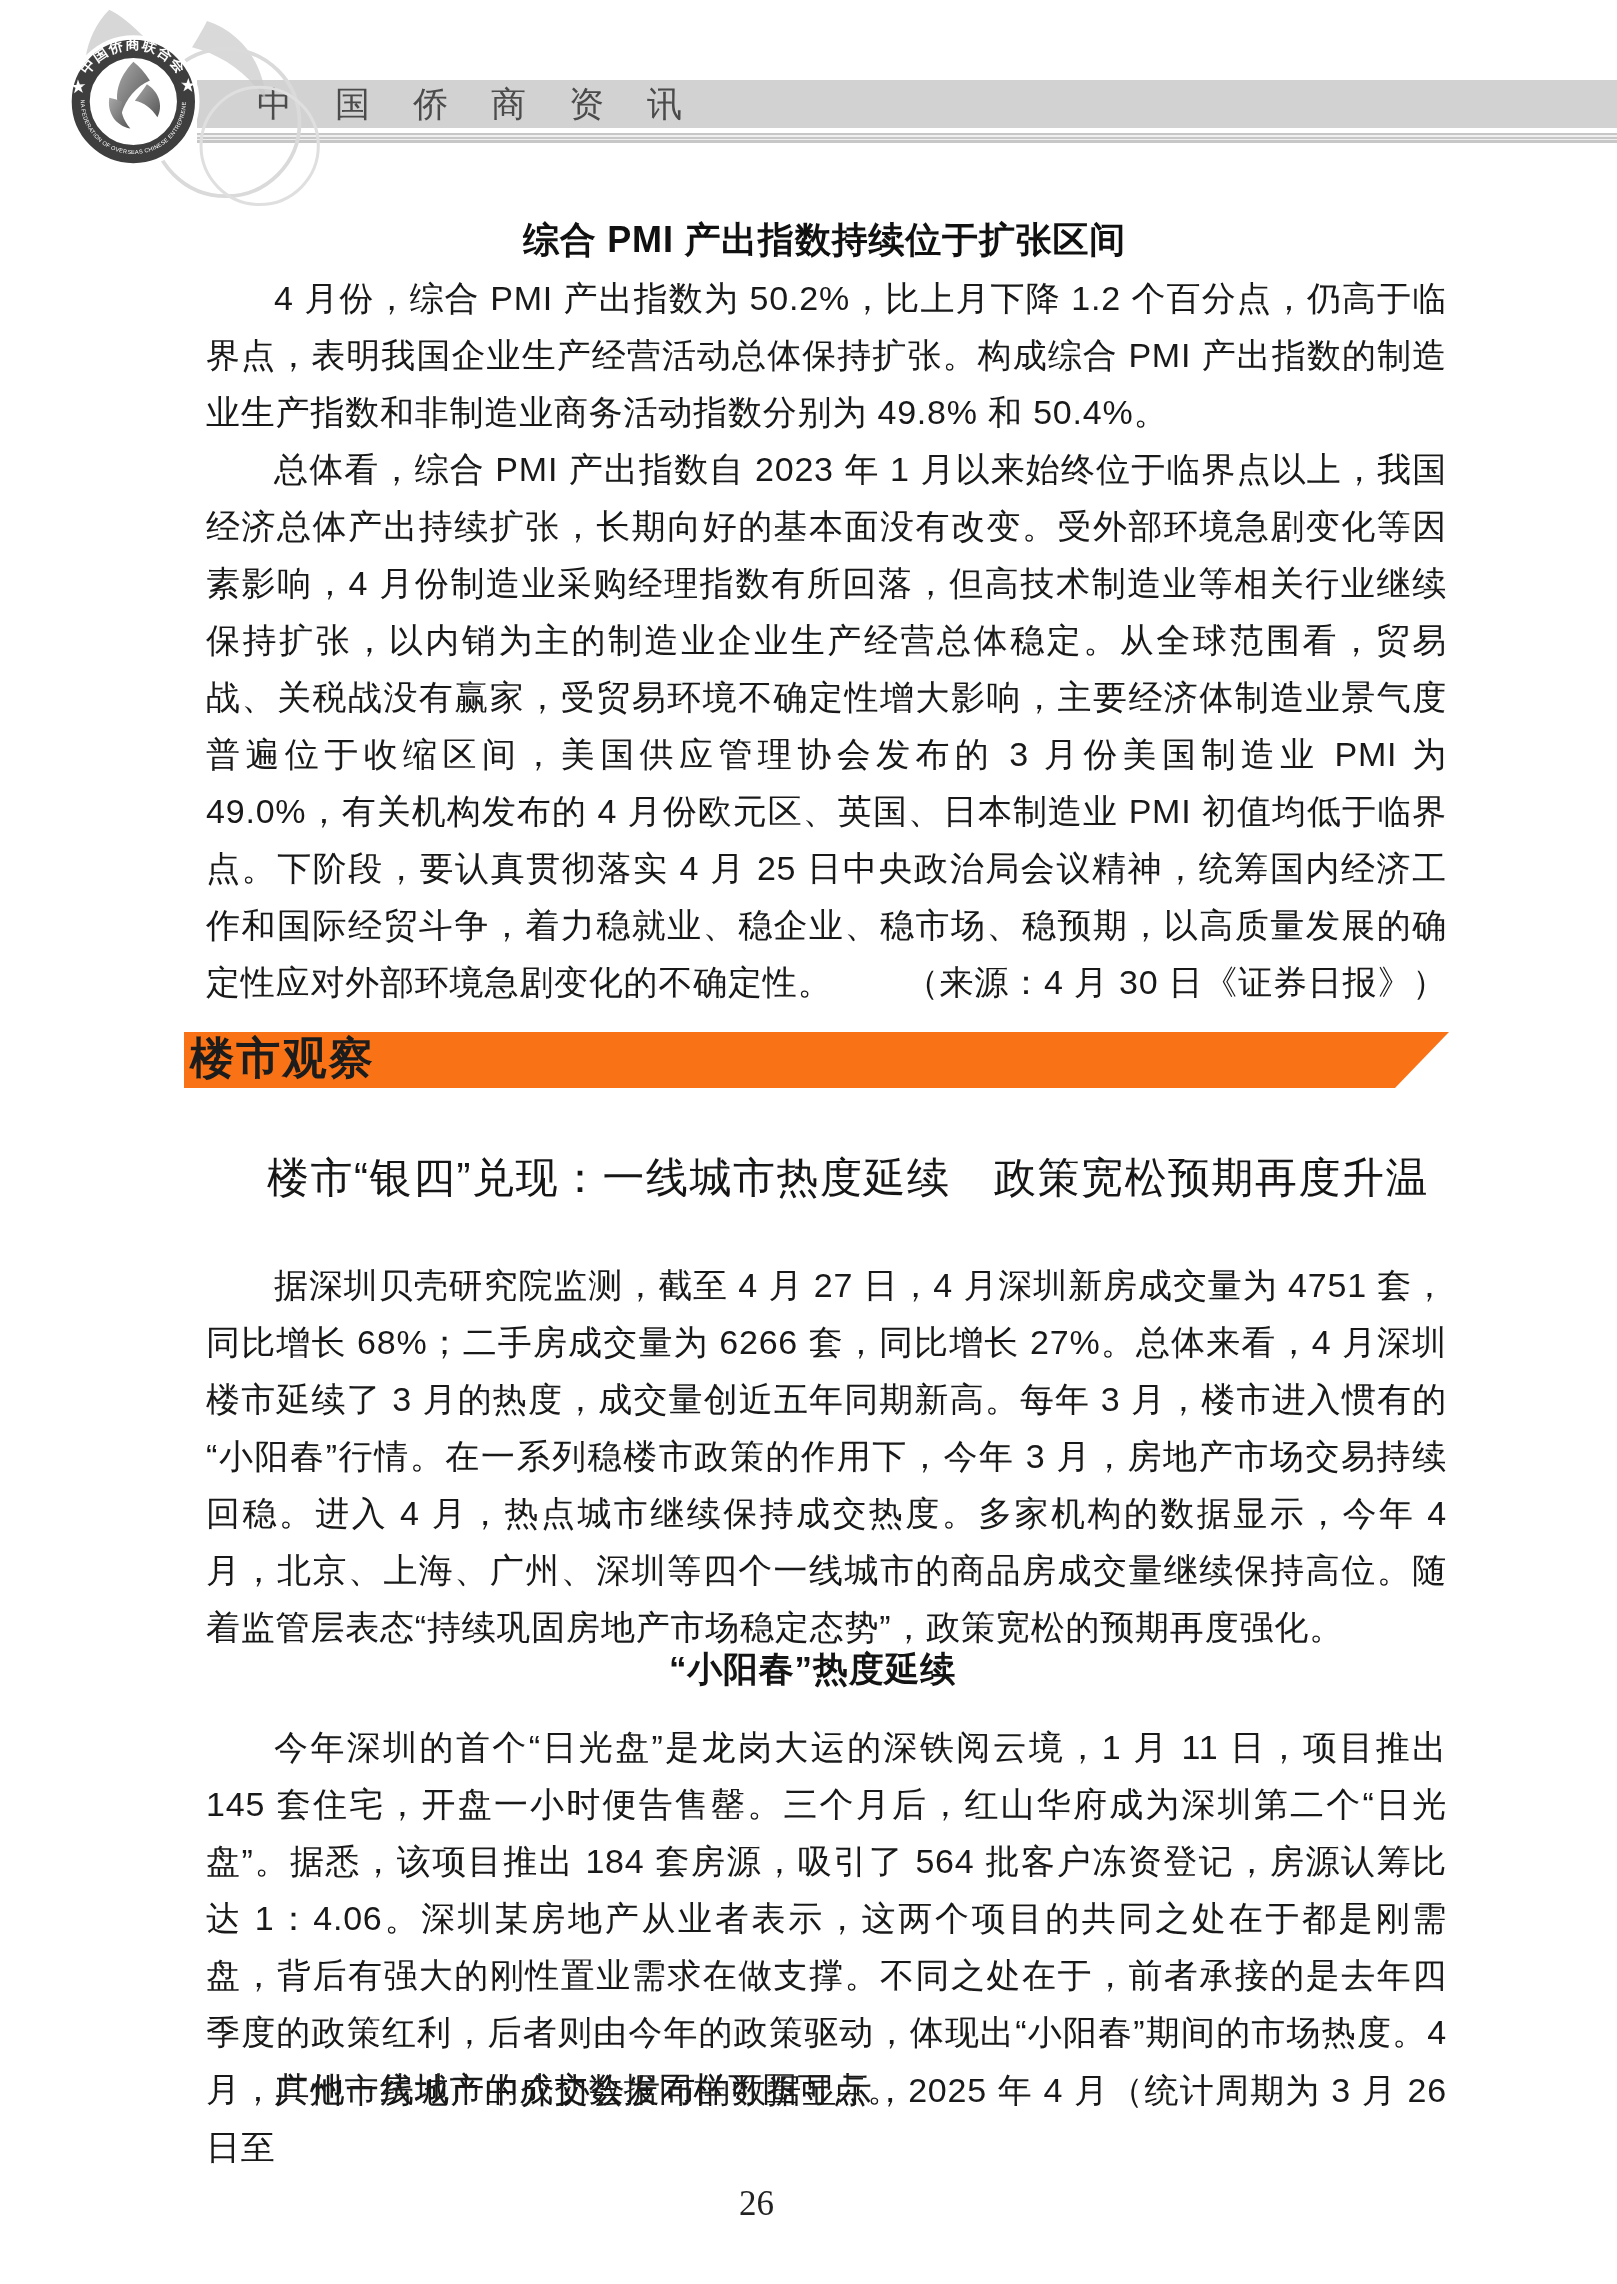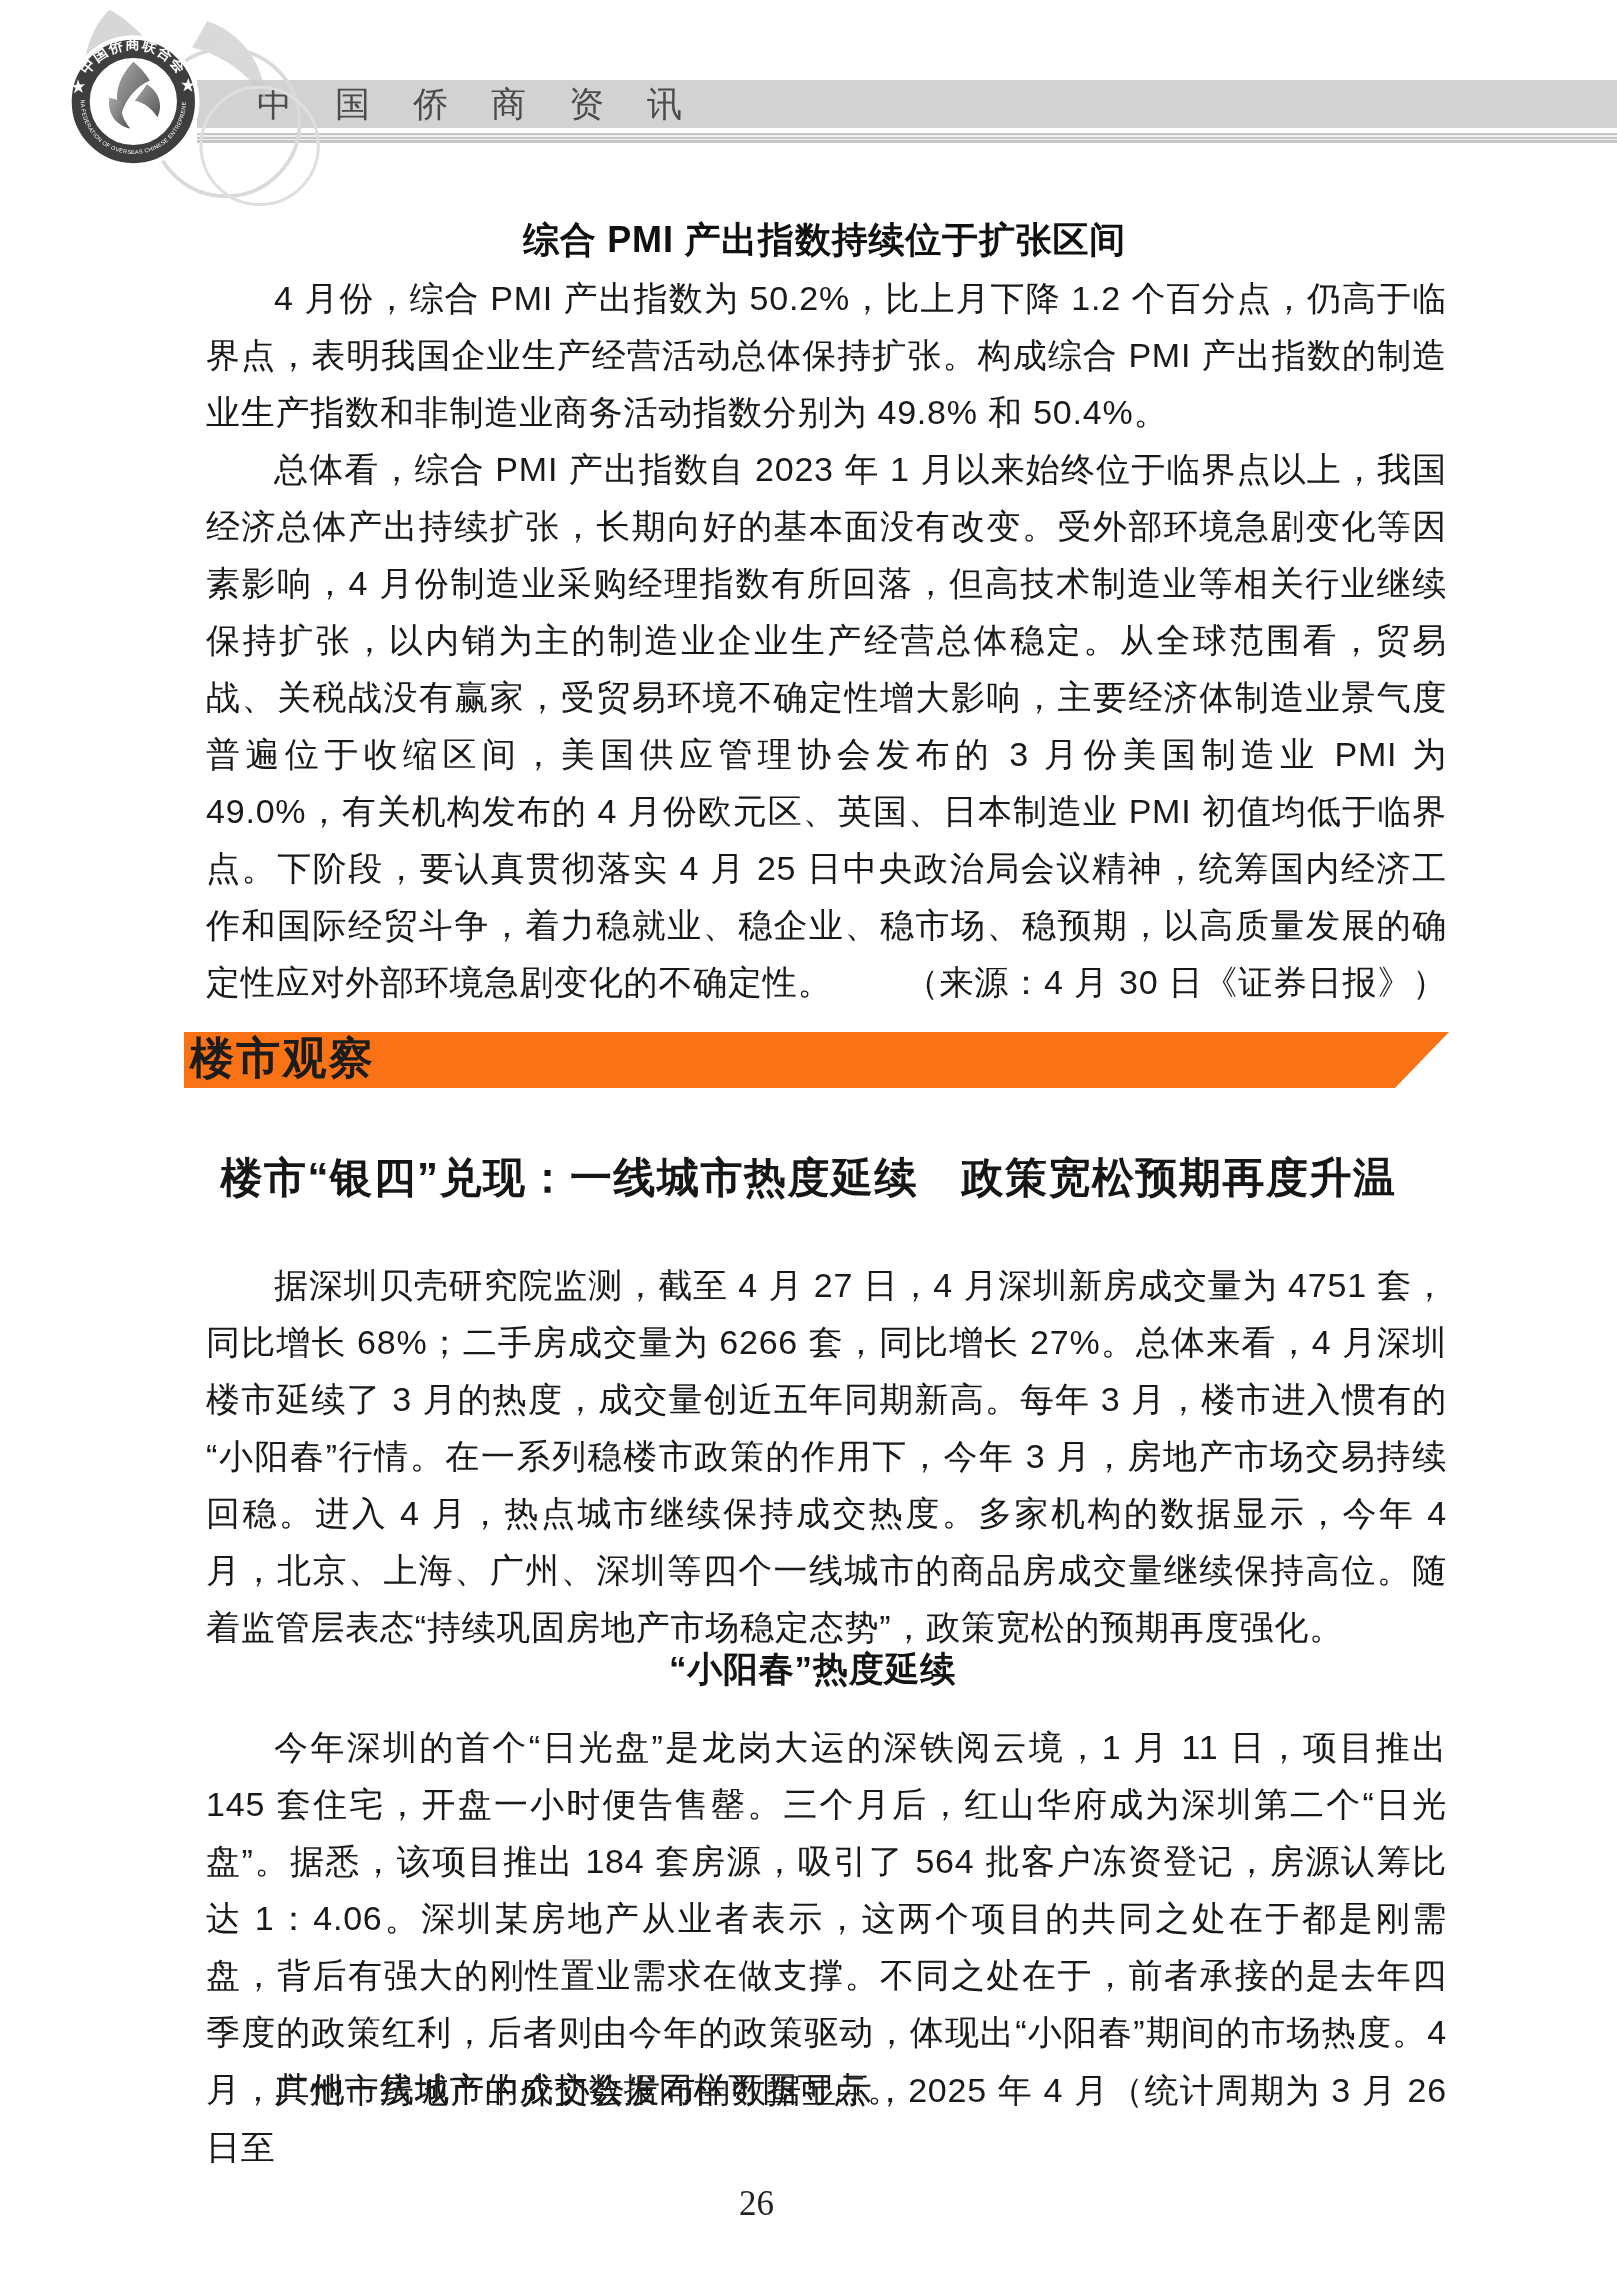--- a/index.html
+++ b/index.html
@@ -49,21 +49,21 @@
   }
   .banner-label {
     font-family:"Liberation Serif", serif; font-weight:bold; font-size:44px;
     line-height:54px; color:#1c1c1c; padding-left:6px; letter-spacing:2.3px;
     display:inline-block;
   }
 
   
   .article2-title {
     position:absolute; left:188px; top:1150px; width:1241px; margin:0;
-    text-align:center; font-size:42px; font-weight:bold; color:#161616;
+    text-align:right; font-size:42px; font-weight:normal; color:#161616;
     letter-spacing:1.5px; white-space:nowrap;
   }
   #p3 { top:1241px; }
   .subheading {
     position:absolute; left:192px; top:1646px; width:1241px; margin:0;
     text-align:center; font-size:35px; font-weight:bold; color:#141414;
     letter-spacing:0.8px;
   }
   #p4 { top:1703px; }
   #p5 { top:2046px; }

